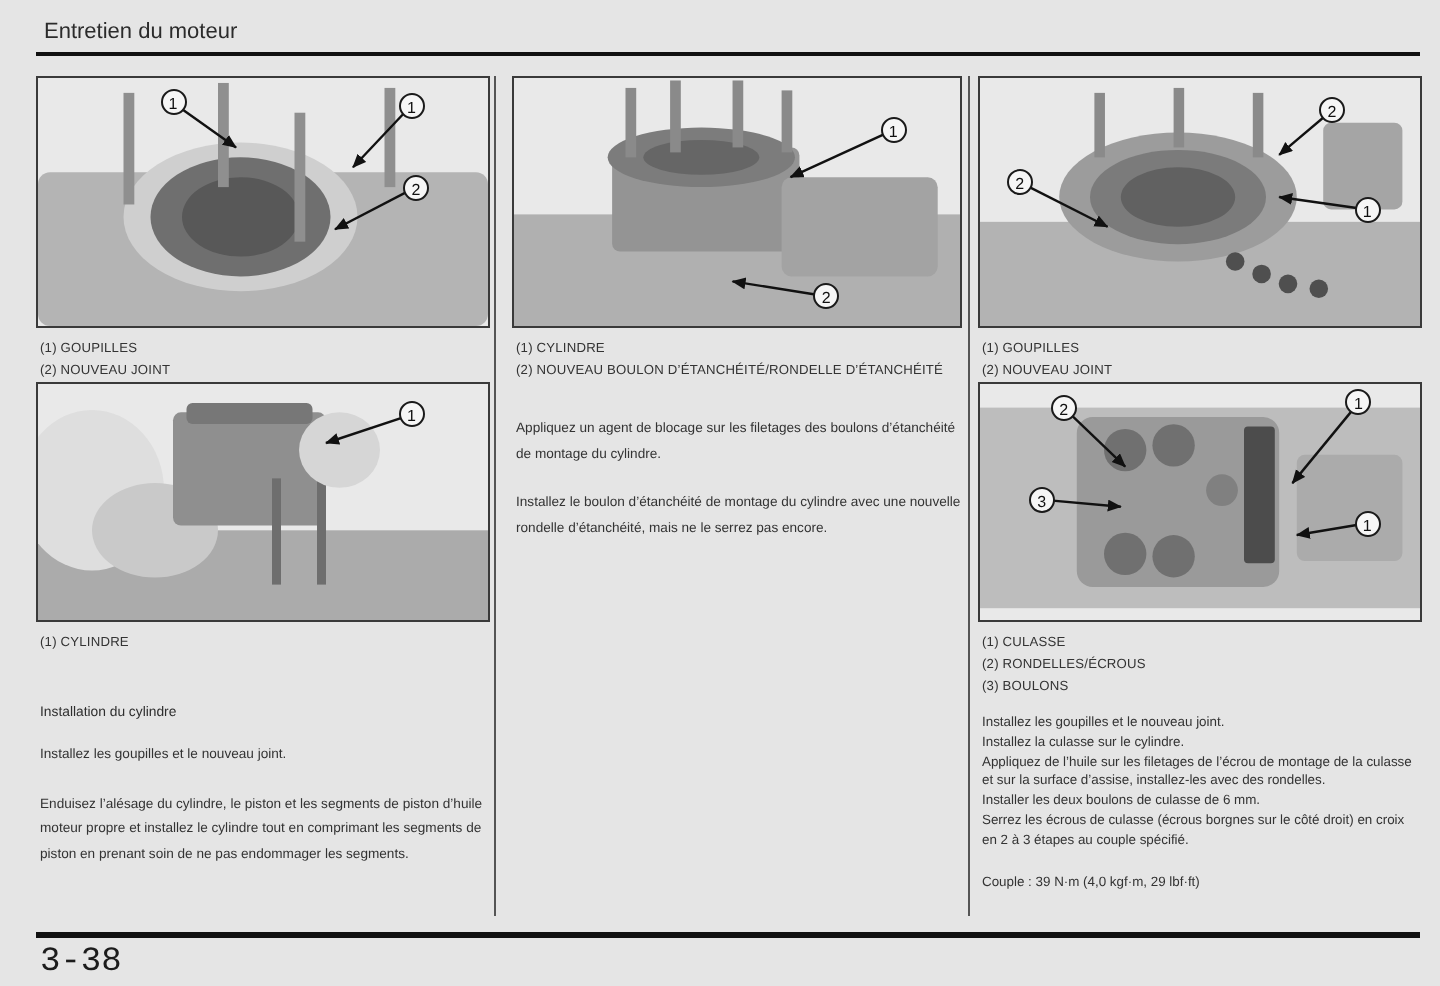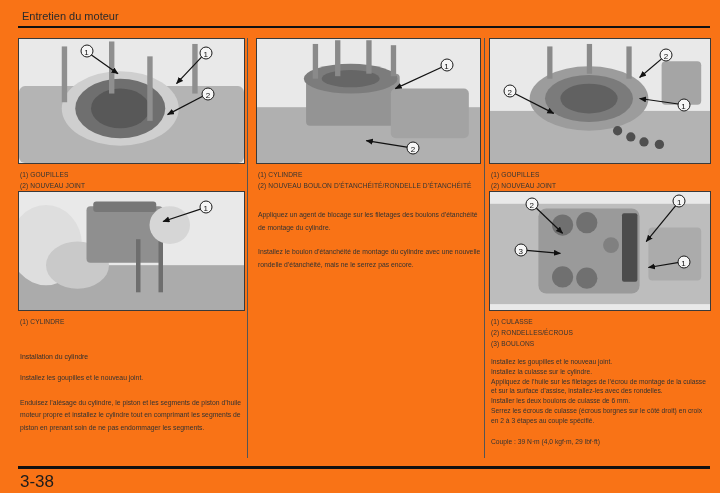--- a/index.html
+++ b/index.html
@@ -1,21 +1,21 @@
 <!DOCTYPE html>
 <html><head>
 <meta charset="utf-8">
 <style>
   html,body{margin:0;padding:0;background:#fff;}
-  .page{position:relative;width:720px;height:493px;background:#f97316;overflow:hidden;
+  .page{position:relative;width:720px;height:493px;background:#e5e5e5;overflow:hidden;
         font-family:"Liberation Sans","DejaVu Sans",sans-serif;color:#222;}
   .hdr{position:absolute;left:22px;top:10px;font-size:11px;color:#2b2b2b;}
   .hdr-rule{position:absolute;left:18px;top:26px;width:692px;height:2px;background:#111;}
   .ftr-rule{position:absolute;left:18px;top:466px;width:692px;height:3px;background:#111;}
-  .pagenum{position:absolute;left:20px;top:472px;font-size:17px;color:#1c1c1c;}
+  .pagenum{position:absolute;left:20px;top:472px;font-size:17px;color:#1c1c1c;font-family:Liberation Mono, monospace;}
   .vrule{position:absolute;top:38px;width:1px;height:420px;background:#555;}
   .v1{left:247px;} .v2{left:484px;}
   .col{position:absolute;top:38px;}
   .c1{left:18px;width:227px;}
   .c2{left:256px;width:225px;}
   .c3{left:489px;width:222px;}
   figure.photo{position:relative;margin:0;width:100%;height:126px;background:#e9e9e9;
         border:1px solid #3a3a3a;box-sizing:border-box;overflow:hidden;}
   figure.photo.short{height:120px;}
   figure.photo svg.figsvg{position:absolute;left:0;top:0;width:100%;height:100%;}

